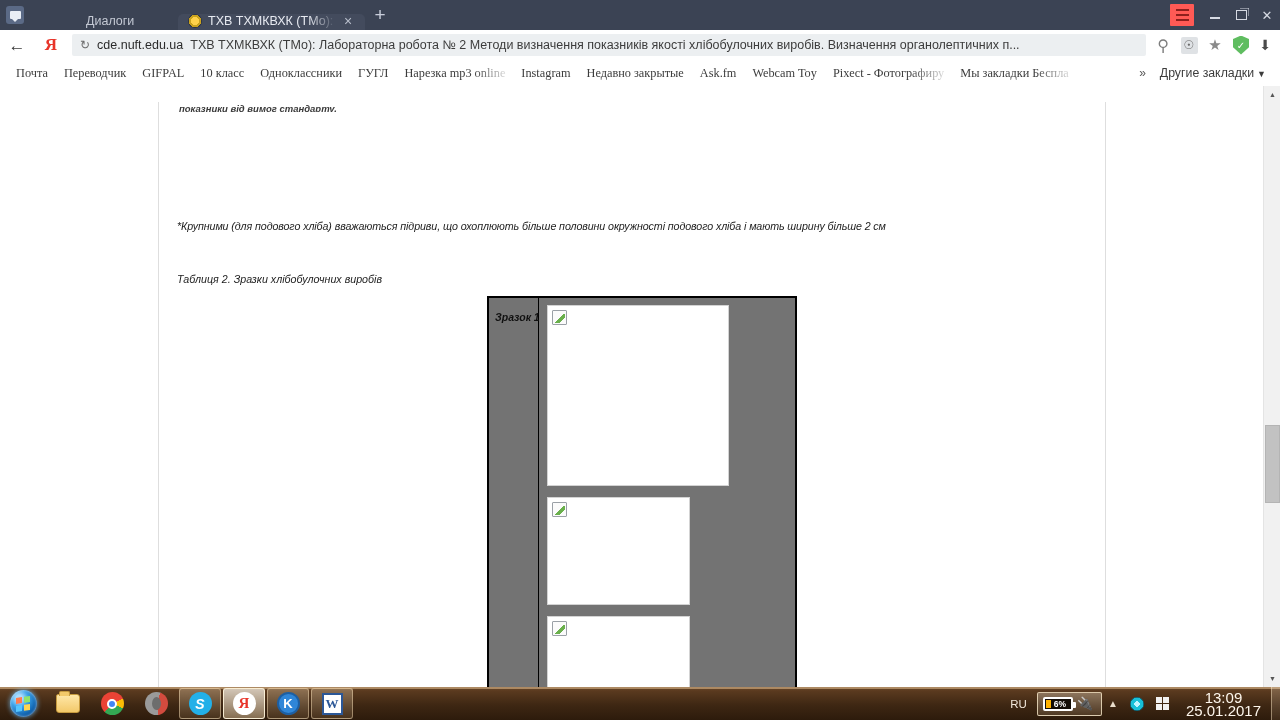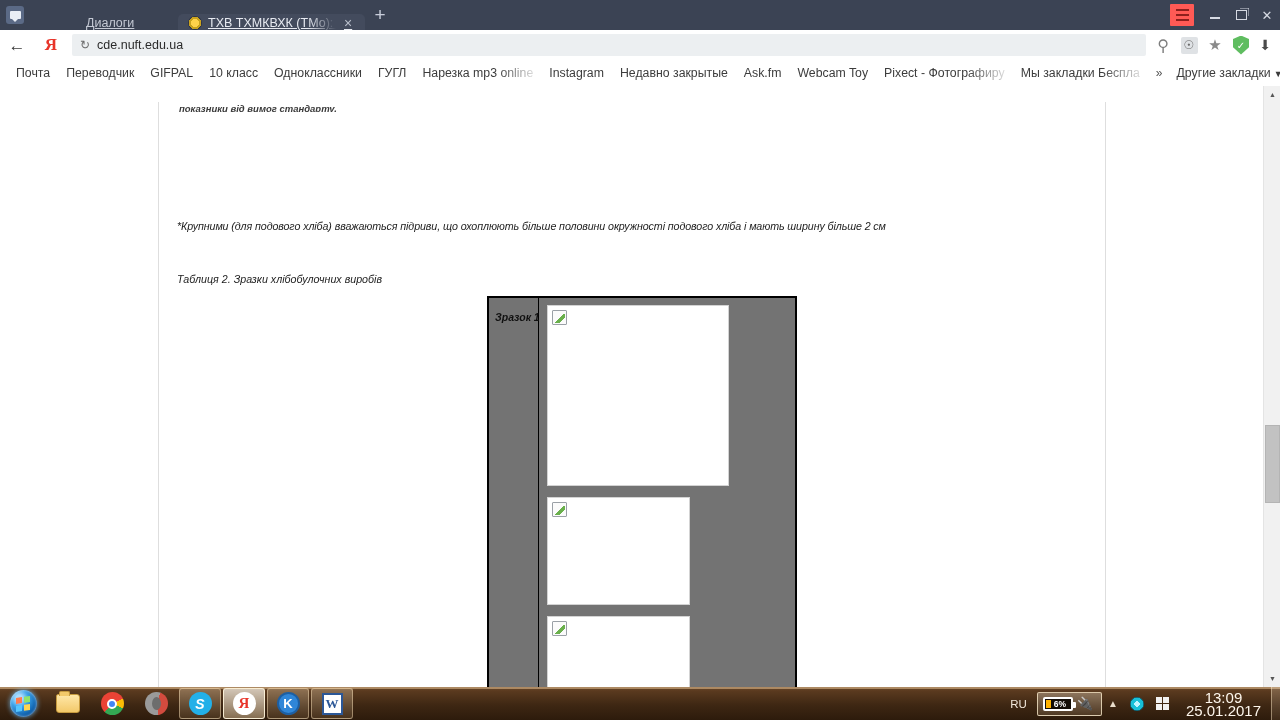--- a/index.html
+++ b/index.html
@@ -30,24 +30,23 @@
     display:block; width:11px; height:8px; background:#e9eef6; border-radius:1px;
     position:relative;
   }
   .dialog-badge i::after{
     content:""; position:absolute; left:2px; bottom:-3px;
     border-left:3px solid transparent; border-right:3px solid transparent;
     border-top:3px solid #e9eef6;
   }
 
   .tab {
-    height:16px; display:flex; align-items:flex-end; gap:6px;
+    height:16px; display:flex; align-items:flex-start; gap:6px;
     padding:0 10px; font-size:12.5px; color:#c8cdd8; white-space:nowrap;
     position:relative;
-    text-decoration:underline;
   }
   .tab.inactive { color:#c4c9d4; }
   .tab.inactive .tlabel { padding-left:46px; padding-right:46px; }
   .tab.active {
     background:#434b5d; color:#e7eaf1; border-radius:5px 5px 0 0;
     min-width:187px;
   }
   .favicon {
     width:14px; height:14px; border-radius:50%;
     background:radial-gradient(circle at 50% 50%, #ffd24a 0 42%, #c9a21e 43% 62%, #2d3342 63% 100%);
@@ -95,21 +94,21 @@
             clip-path: polygon(50% 0, 100% 18%, 100% 62%, 50% 100%, 0 62%, 0 18%);
             display:flex; align-items:center; justify-content:center; color:#fff; font-size:10px; }
   .dlicon { font-size:14px; color:#4a4a4a; }
 
   
   .bookmarks {
     position:absolute; left:0; top:60px; width:1280px; height:26px; background:#fff;
     display:flex; align-items:center; font-size:12.3px; color:#3c3c3c; padding:0 8px;
     gap:0; overflow:hidden;
   }
-  .bm { padding:0 8px; white-space:nowrap; line-height:26px; }
+  .bm { padding:0 8px; white-space:nowrap; line-height:26px;font-family:Liberation Serif, serif; }
   .bm.fade { -webkit-mask-image:linear-gradient(to right,#000 66%,transparent 100%);
                      mask-image:linear-gradient(to right,#000 66%,transparent 100%); }
   .bmspacer { flex:1; }
   .chevrons { padding:0 8px; color:#555; font-size:12px; }
   .otherbm { padding:0 6px; white-space:nowrap; color:#3c3c3c; }
   .otherbm .caret { font-size:9px; margin-left:3px; }
 
   
   .viewport { position:absolute; left:0; top:86px; width:1280px; height:601px;
               background:#fff; overflow:hidden; }
@@ -256,20 +255,21 @@
     </div>
   </div>
 
   <div class="navbar">
     <div class="navbtn arrow-back">←</div>
     <div class="navbtn ya">Я</div>
 
     <div class="omnibox">
       <span class="reload">↻</span>
       <span class="host">cde.nuft.edu.ua</span>
+      <span class="ttl">ТХВ ТХМКВХК (ТМо): Лабораторна робота № 2 Методи визначення показників якості хлібобулочних виробів. Визначення органолептичних п...</span>
     </div>
 
     <div class="obicon">⚲</div>
     <div class="obicon boxed">
         <span>☉</span>
       </div>
     <div class="obicon" style="color:#8a8a8a;font-size:15px;">★</div>
     <div class="obicon">
         <span class="shield">✓</span>
       </div>

